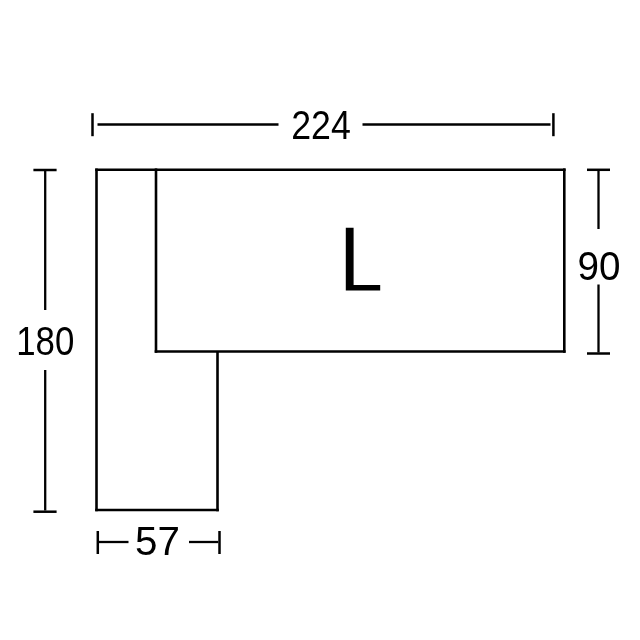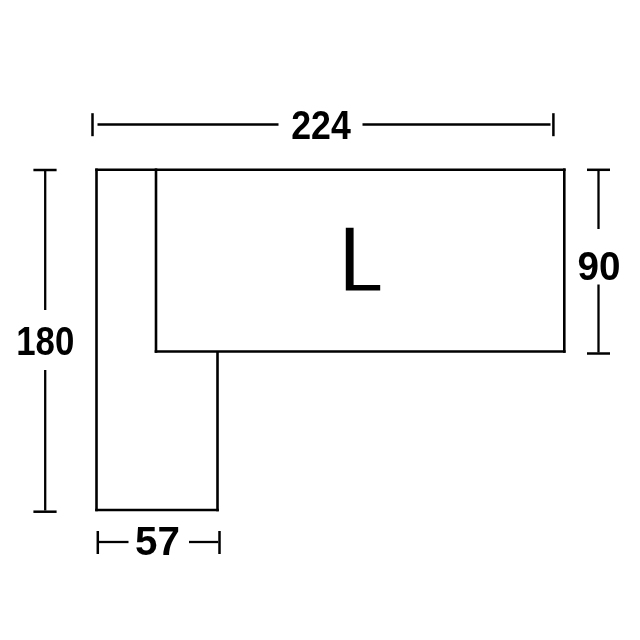--- a/index.html
+++ b/index.html
@@ -1,16 +1,16 @@
 <!DOCTYPE html>
 <html><head>
 <meta charset="utf-8">
 <style>
   html,body{margin:0;padding:0;background:#ffffff;}
-  .wrap{width:640px;height:640px;position:relative;background:#ffffff;font-weight:bold;}
+  .wrap{width:640px;height:640px;position:relative;background:#ffffff;}
   text{font-family:"Liberation Sans",sans-serif;fill:#000000;}
 </style>
 </head>
 <body>
 <div class="wrap">
 <svg width="640" height="640" viewBox="0 0 640 640" xmlns="http://www.w3.org/2000/svg">
 
   <rect x="0" y="0" width="640" height="640" fill="#ffffff"></rect>
 
   <path d="M95.2 169.7 H565.6" stroke="#000" stroke-width="2.6" fill="none"></path>

